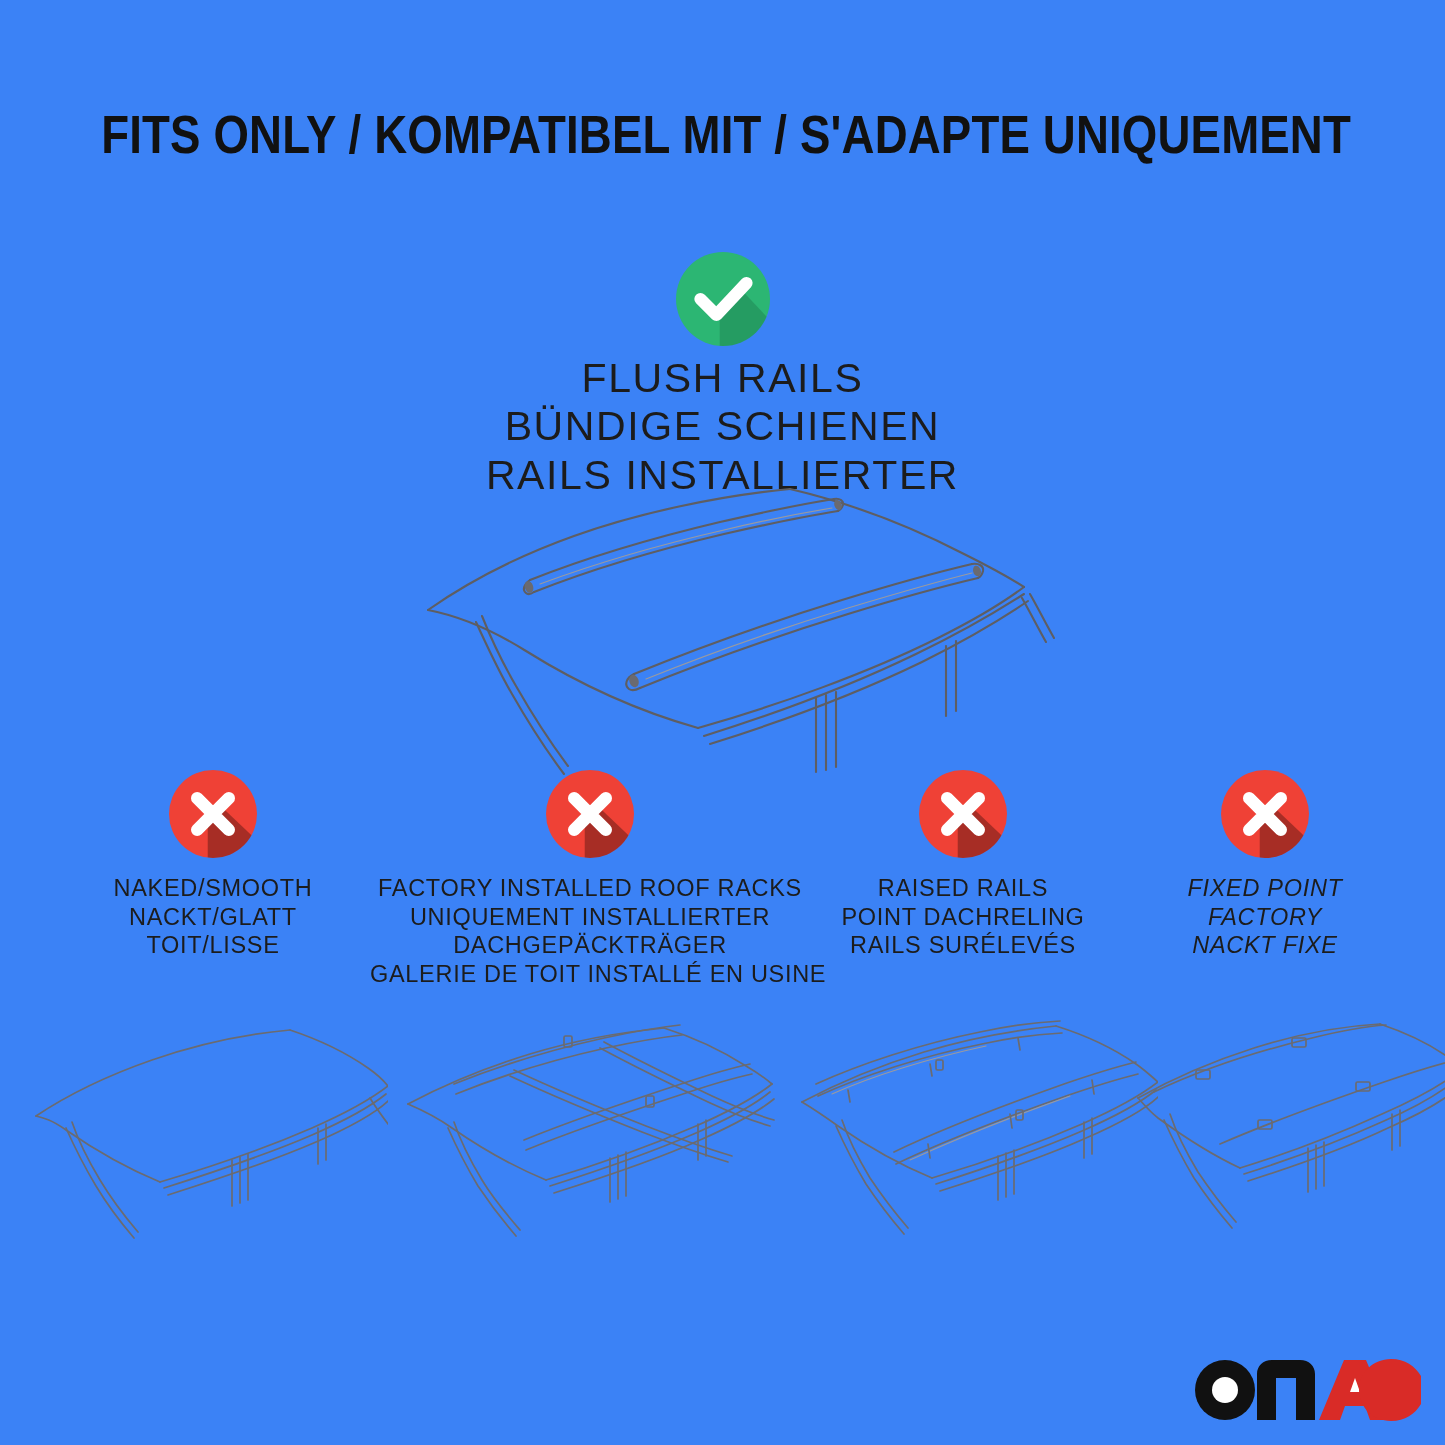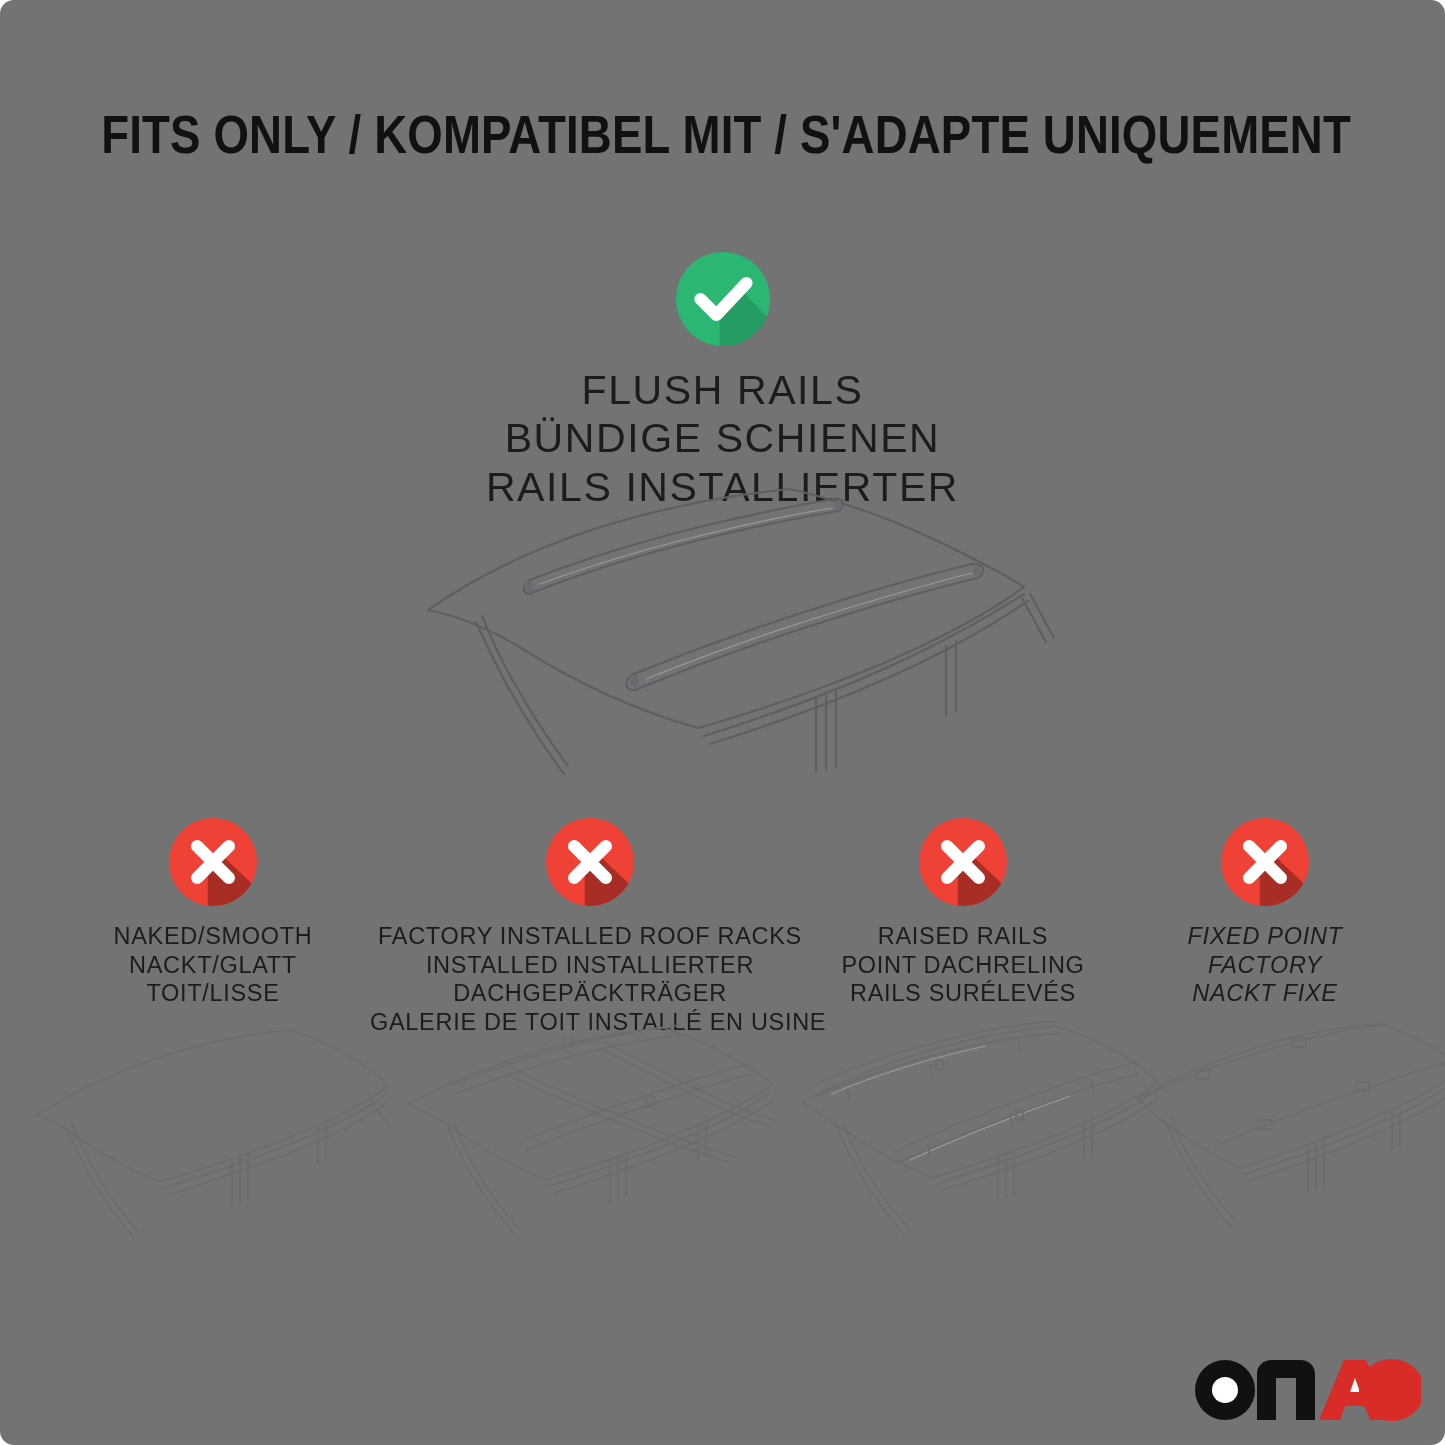--- a/index.html
+++ b/index.html
@@ -4,25 +4,24 @@
 <style>
   html, body {
     margin: 0;
     padding: 0;
     background: #ffffff;
   }
   #page {
     position: relative;
     width: 1445px;
     height: 1445px;
-    background: #737373;
+    background: #3b82f6;
     overflow: hidden;
     font-family: "Liberation Sans", sans-serif;
     color: #1a1a1a;
-    border-radius: 14px;
   }
 
   
   .title {
     position: absolute;
     top: 104px;
     left: 0;
     width: 1445px;
     text-align: center;
     font-family: "Liberation Sans", sans-serif;
@@ -58,21 +57,21 @@
     position: absolute;
     inset: 0;
     pointer-events: none;
   }
   .badge.green .shadow { background: rgba(0,0,0,0.14); clip-path: polygon(47% 70%, 66% 36%, 100% 72%, 100% 100%, 47% 100%); }
   .badge.red   .shadow { background: rgba(0,0,0,0.30); clip-path: polygon(44% 64%, 62% 44%, 100% 80%, 100% 100%, 44% 100%); }
 
   .badge svg { position: absolute; inset: 0; width: 100%; height: 100%; }
 
   .fits-lines {
-    margin-top: 20px;
+    margin-top: 8px;
     font-family: "Liberation Sans", sans-serif;
     font-weight: 300;
     font-size: 41px;
     line-height: 1.18;
     letter-spacing: 1.6px;
     color: #1c1c1c;
   }
 
   
   .main-roof {
@@ -80,21 +79,21 @@
     top: 470px;
     left: 398px;
     width: 660px;
     height: 320px;
   }
   .main-roof svg { width: 100%; height: 100%; display: block; }
 
   
   .notfits-row {
     position: absolute;
-    top: 818px;
+    top: 770px;
     left: 0;
     width: 1445px;
     height: 230px;
   }
   .nf-col {
     position: absolute;
     top: 0;
     text-align: center;
   }
   .nf-col .badge { width: 88px; height: 88px; }
@@ -228,21 +227,21 @@
 
     <div class="nf-col c1">
       <div class="badge red">
         <div class="shadow"></div>
         <svg viewBox="0 0 100 100" aria-hidden="true">
           <path d="M32 32 L68 68 M68 32 L32 68" fill="none" stroke="#ffffff" stroke-width="14" stroke-linecap="round"></path>
         </svg>
       </div>
       <div class="nf-label">
         <div>FACTORY INSTALLED ROOF RACKS</div>
-        <div>INSTALLED INSTALLIERTER</div>
+        <div>UNIQUEMENT INSTALLIERTER</div>
         <div>DACHGEPÄCKTRÄGER</div>
         <div>GALERIE DE TOIT INSTALLÉ EN USINE</div>
       </div>
     </div>
 
     <div class="nf-col c2">
       <div class="badge red">
         <div class="shadow"></div>
         <svg viewBox="0 0 100 100" aria-hidden="true">
           <path d="M32 32 L68 68 M68 32 L32 68" fill="none" stroke="#ffffff" stroke-width="14" stroke-linecap="round"></path>

